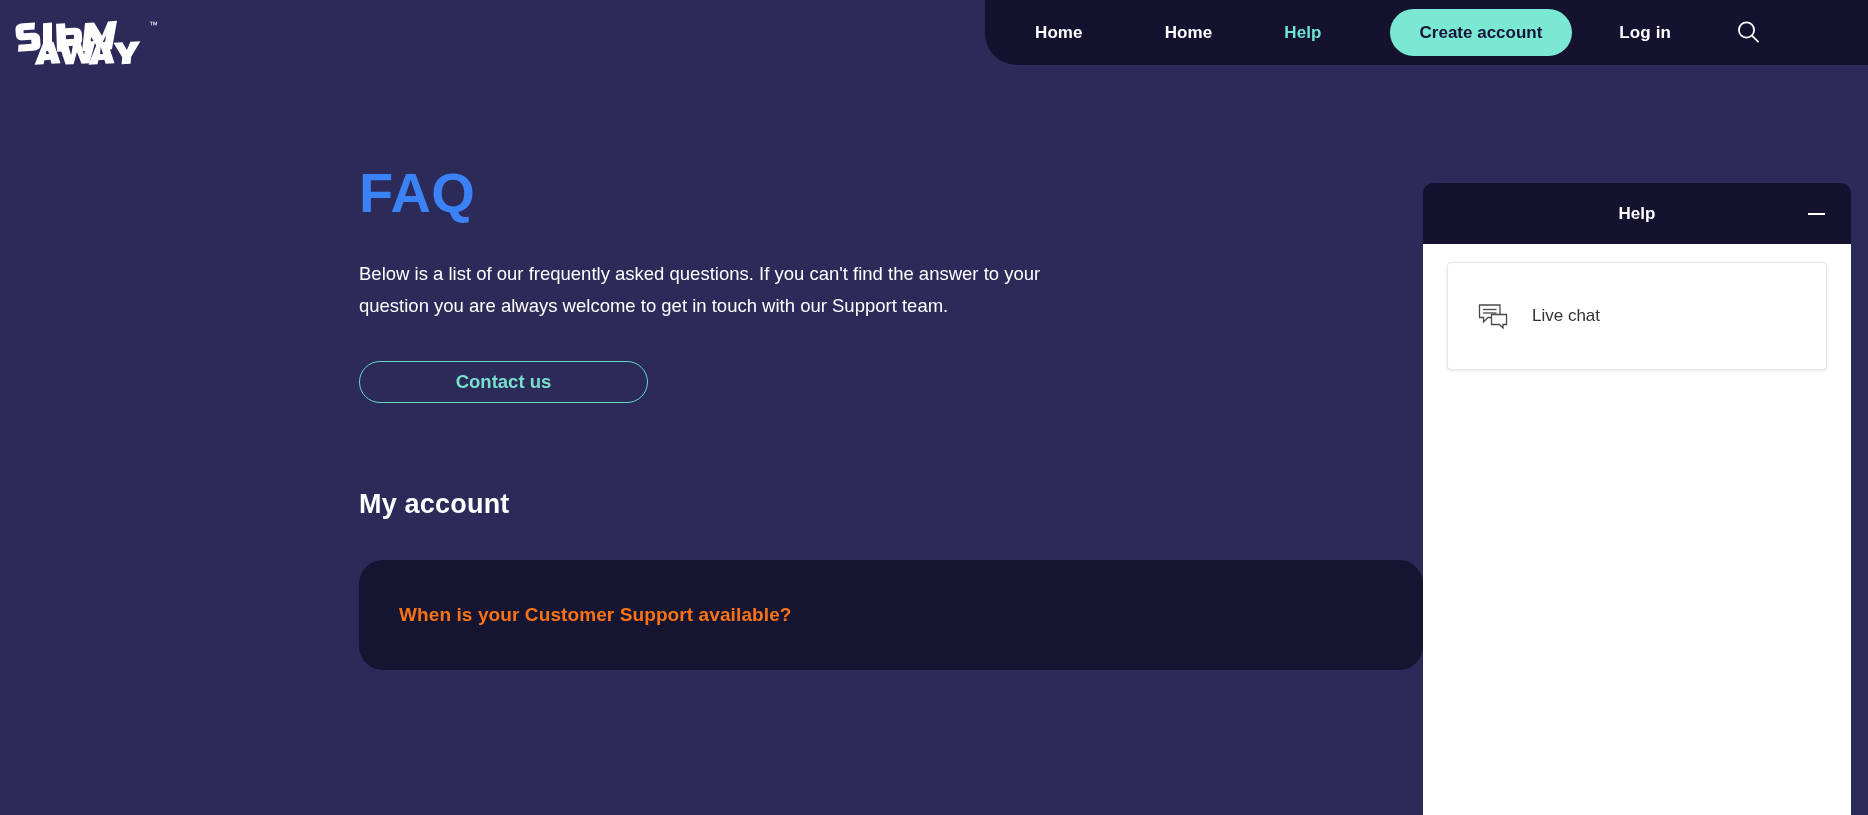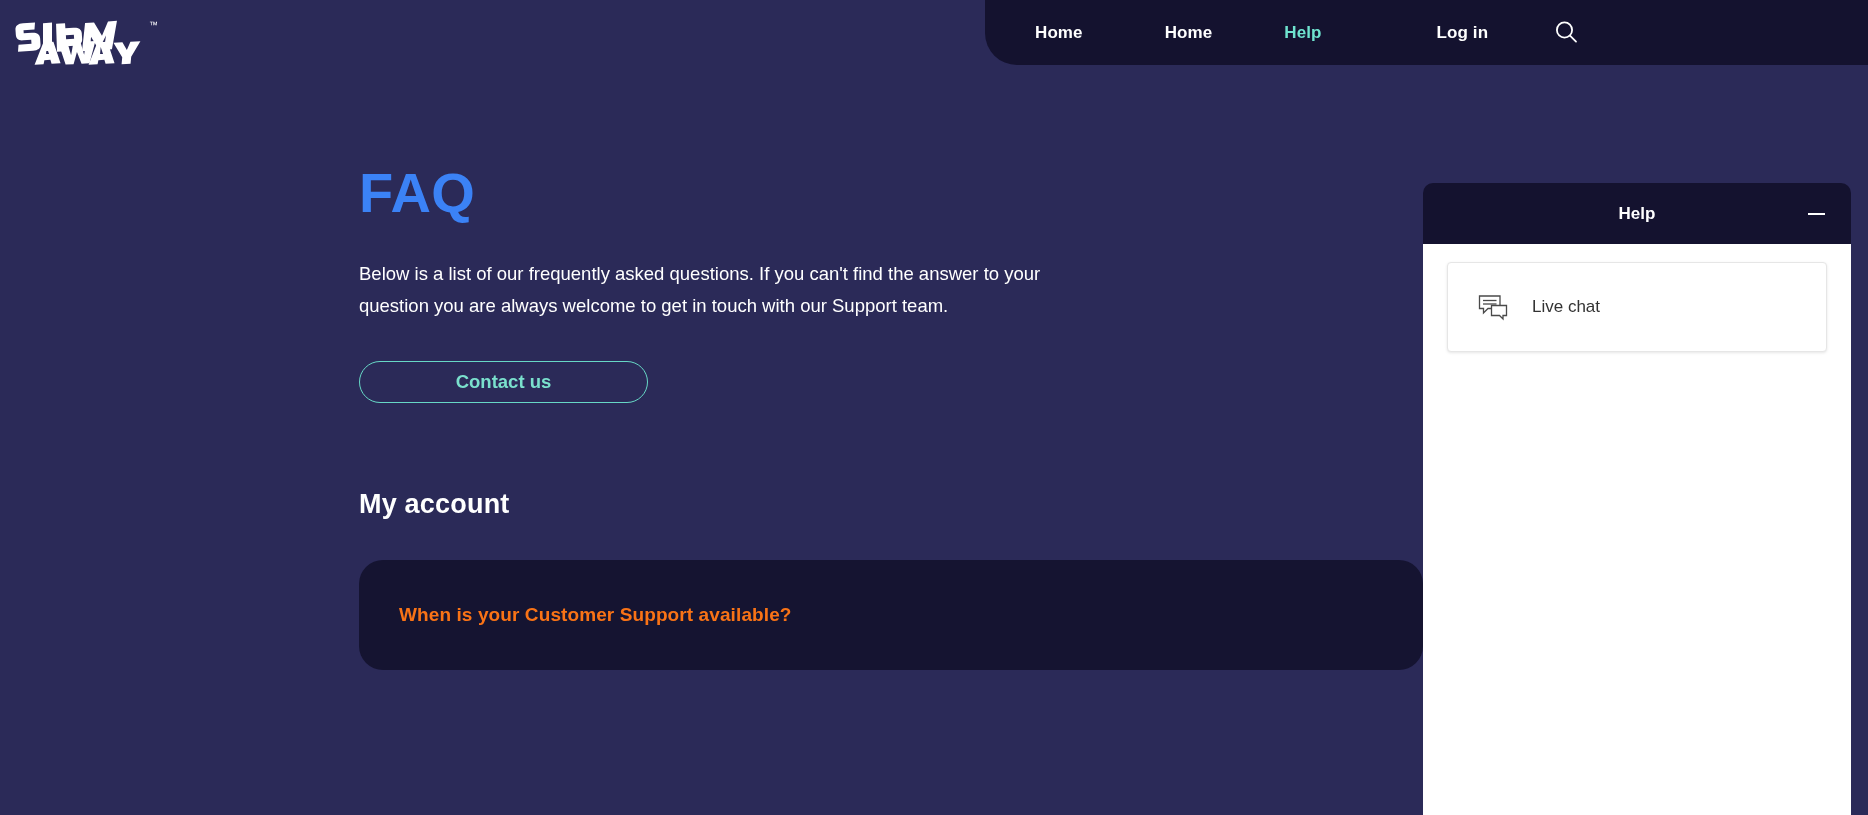--- a/index.html
+++ b/index.html
@@ -243,21 +243,21 @@
   .help-body {
     background: #ffffff;
     flex: 1 1 auto;
     padding: 18px 24px;
   }
 
   .help-option {
     background: #ffffff;
     border: 1px solid #e6e6e6;
     border-radius: 4px;
-    height: 90px;
+    height: 108px;
     display: flex;
     align-items: center;
     padding-left: 28px;
     margin-bottom: 16px;
     cursor: pointer;
     box-shadow: 0 1px 3px rgba(0,0,0,.10);
   }
 
   .help-option-icon {
     width: 34px;
@@ -297,20 +297,21 @@
   </svg>
 
   <div class="nav-shell">
     <div class="nav-inner">
       <button class="nav-link">Home</button>
       <div class="nav-gap-1"></div>
       <button class="nav-link">Home</button>
       <div class="nav-gap-2"></div>
       <button class="nav-link active">Help</button>
       <div class="nav-gap-3"></div>
+      <button class="cta-button">Create account</button>
       <div class="nav-gap-4"></div>
       <button class="nav-link">Log in</button>
       <div class="nav-gap-5"></div>
       <button class="search-btn">
         <svg width="27" height="27" viewBox="0 0 27 27" fill="none" stroke="#ffffff" stroke-width="1.8">
           <circle cx="11.5" cy="11" r="7.6"></circle>
           <line x1="17" y1="16.6" x2="23" y2="22.6" stroke-linecap="round"></line>
         </svg>
       </button>
     </div>

